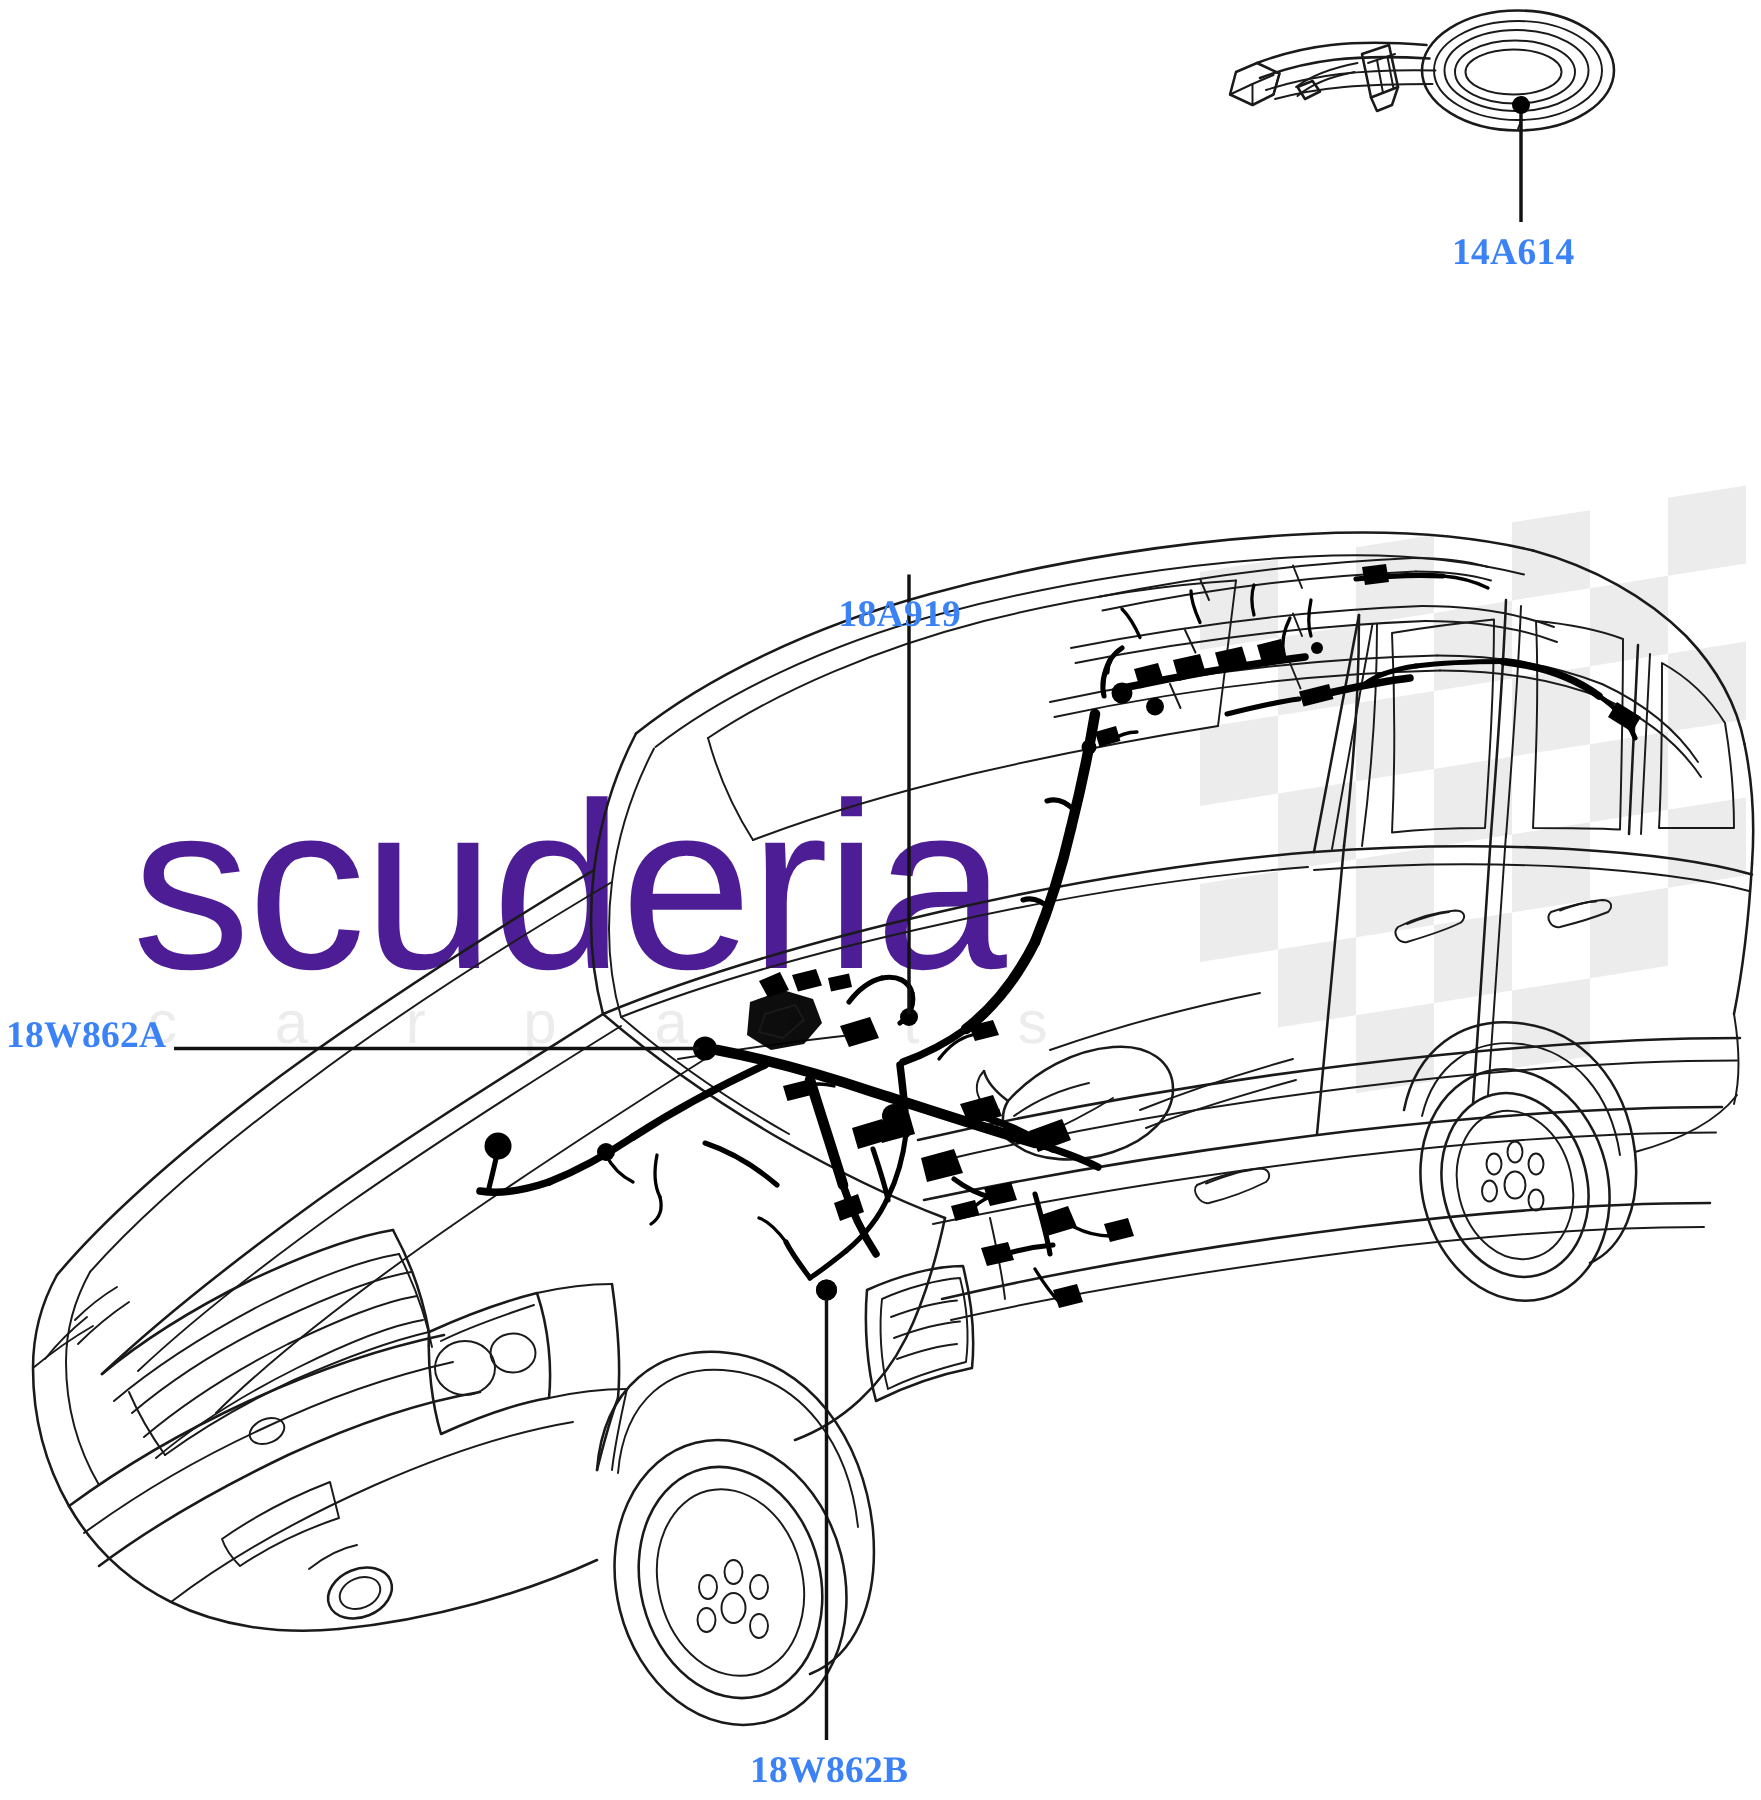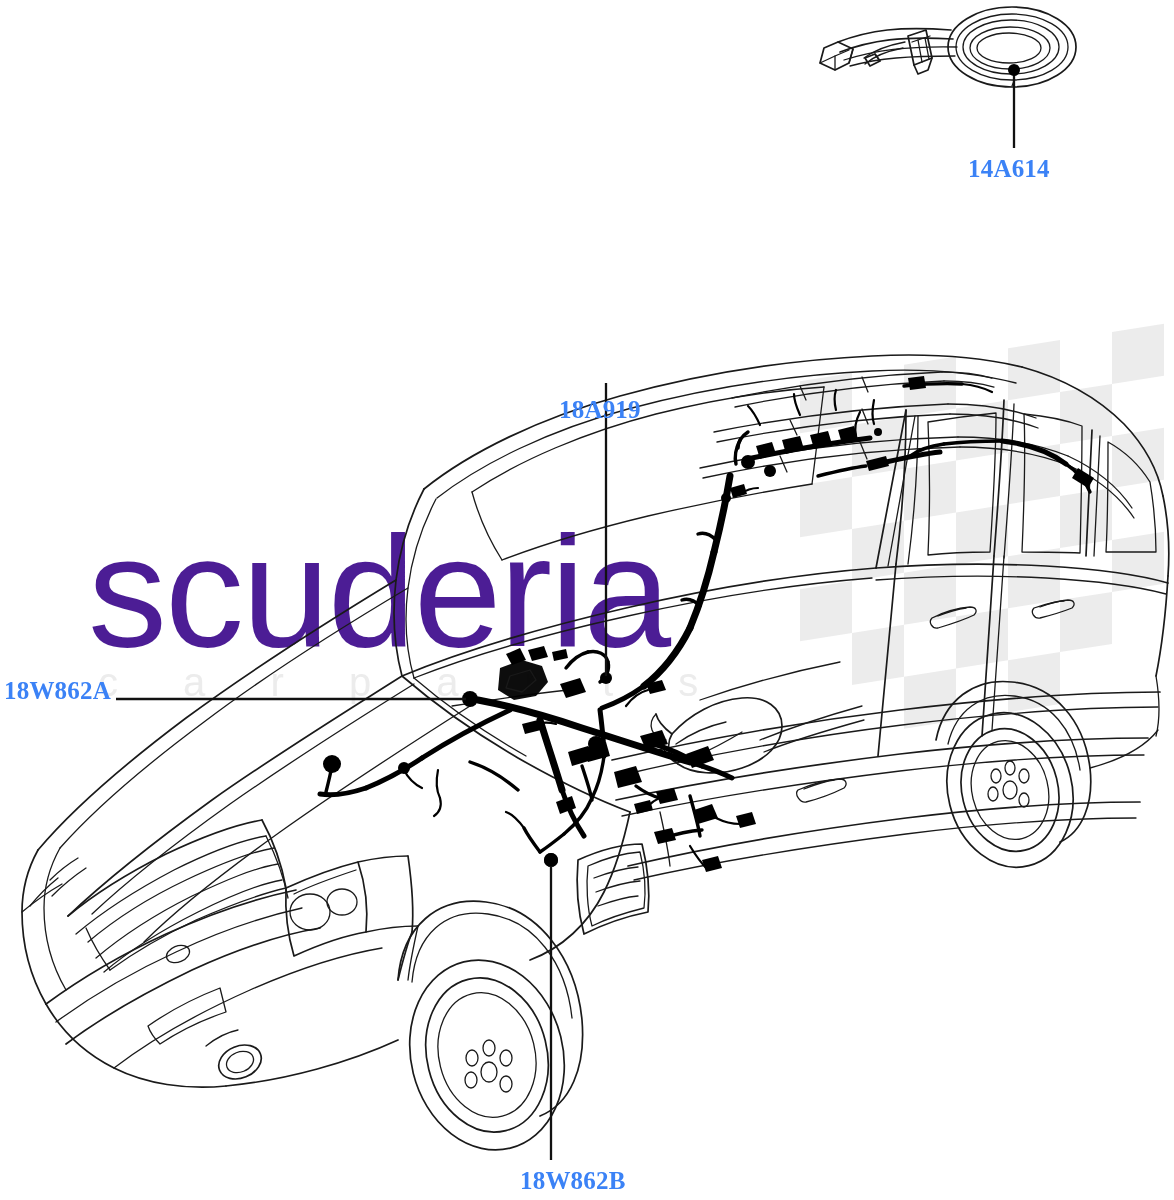--- a/index.html
+++ b/index.html
@@ -484,15 +484,15 @@
       <line class="leader" x1="551" y1="866" x2="551" y2="1160"></line>
     </g>
   </svg>
 
   <div class="lbl" style="left:968px; top:155px;">14A614</div>
 
   <div class="lbl" style="left:559px; top:356px;margin-top:40px;">18A919</div>
 
   <div class="lbl" style="left:4px; top:677px;">18W862A</div>
 
-  <div class="lbl" style="left:500px; top:1167px;margin-left:20px;">18W862B</div>
+  <div class="lbl" style="left:500px; top:1167px;">18W862B</div>
 
 </div>
 
 </body></html>

